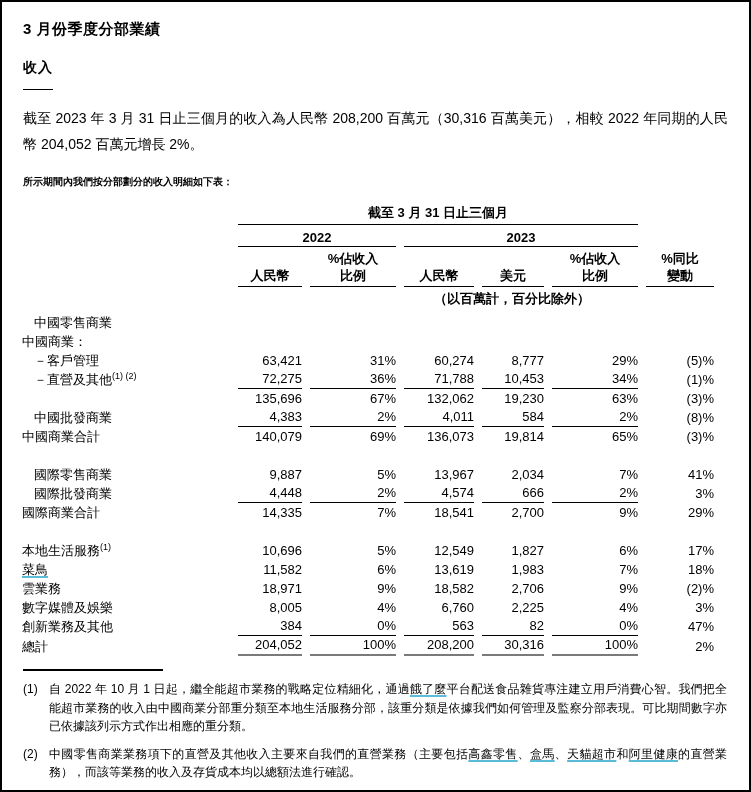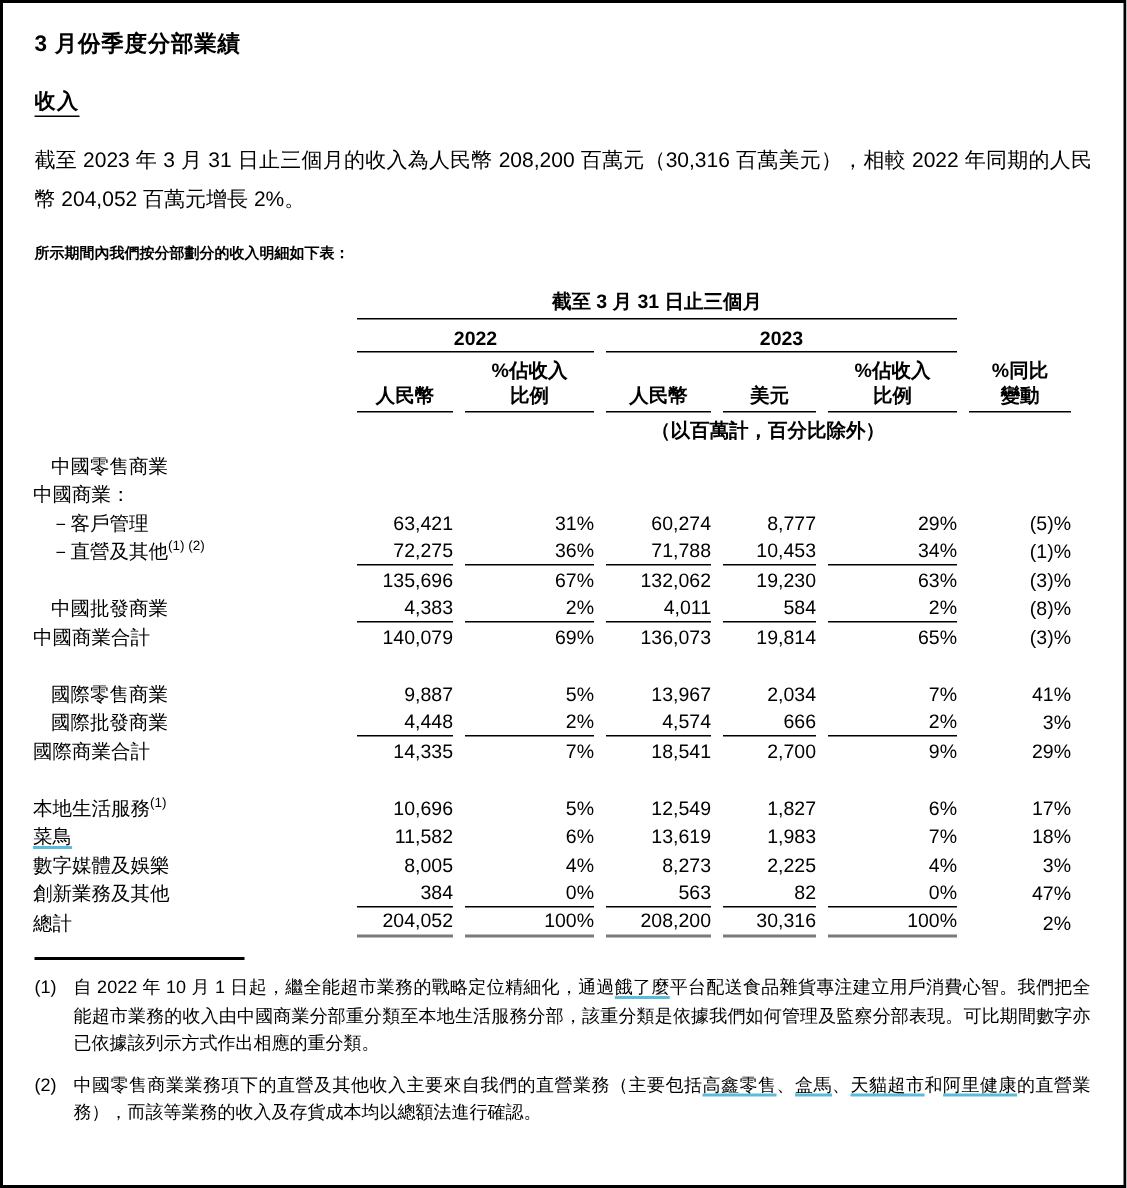--- a/index.html
+++ b/index.html
@@ -21,21 +21,21 @@
     margin: 8px 0 4px 1px;
     letter-spacing: 0.5px;
   }
   .section-heading {
     margin-top: 20px; margin-left: 1px;
     font-size: 14px; font-weight: bold;
   }
   .section-heading span {
     display: inline-block;
     border-bottom: 1.5px solid #000;
-    padding-bottom: 0;
+    padding-bottom: 12px;
     letter-spacing: 1px;
   }
   .para {
     margin: 15px 1px 0 1px;
     font-size: 14px;
     line-height: 26px;
     text-align: justify;
   }
   .table-intro {
     margin: 13px 1px 0 1px;
@@ -281,24 +281,33 @@
         <tr>
           <td class="label indent-0"><span class="u-link">菜鳥</span></td>
           <td class="num">11,582</td>
           <td class="num">6%</td>
           <td class="num">13,619</td>
           <td class="num">1,983</td>
           <td class="num">7%</td>
           <td class="num">18%</td>
         </tr>
         <tr>
+          <td class="label indent-0"><span>雲業務</span></td>
+          <td class="num">18,971</td>
+          <td class="num">9%</td>
+          <td class="num">18,582</td>
+          <td class="num">2,706</td>
+          <td class="num">9%</td>
+          <td class="num">(2)%</td>
+        </tr>
+        <tr>
           <td class="label indent-0"><span>數字媒體及娛樂</span></td>
           <td class="num">8,005</td>
           <td class="num">4%</td>
-          <td class="num">8,273</td>
+          <td class="num">6,760</td>
           <td class="num">2,225</td>
           <td class="num">4%</td>
           <td class="num">3%</td>
         </tr>
         <tr>
           <td class="label indent-0"><span>創新業務及其他</span></td>
           <td class="num rule-single">384</td>
           <td class="num rule-single">0%</td>
           <td class="num rule-single">563</td>
           <td class="num rule-single">82</td>

